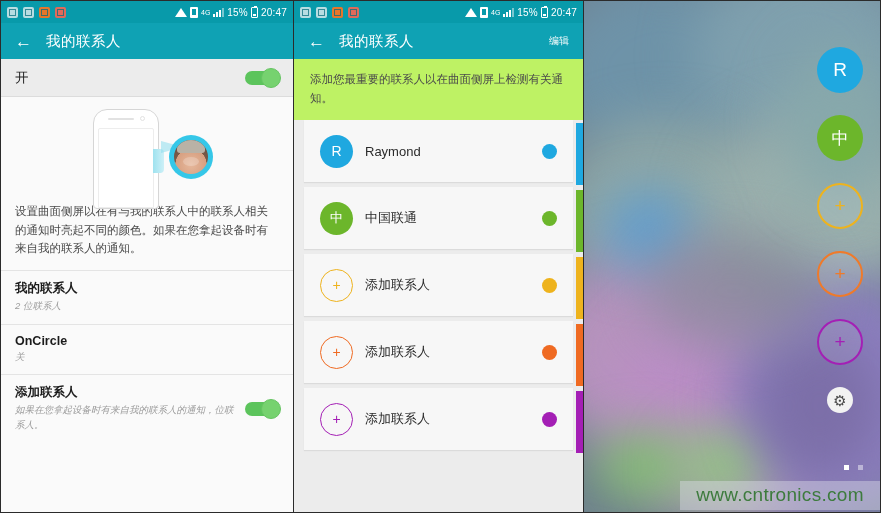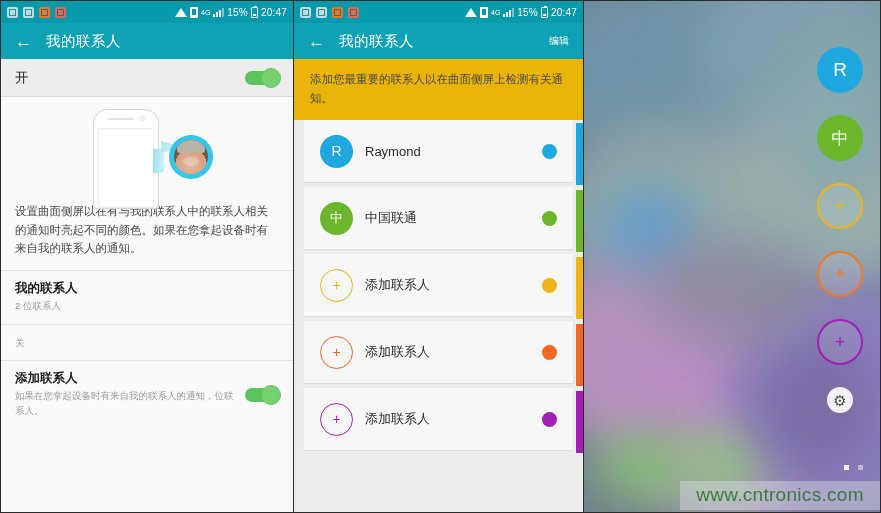--- a/index.html
+++ b/index.html
@@ -147,26 +147,26 @@
   }
 
   
   .srow {
     padding: 9px 14px 10px 14px; background: #fafafa;
     border-top: 1px solid #e4e4e4; position: relative;
     display: flex; align-items: center;
   }
   .srow-texts { flex: 1; min-width: 0; padding-right: 8px; }
   .srow-title { font-size: 12.5px; color: #1c1c1c; font-weight: bold; }
-  .srow-sub { font-size: 9.5px; color: #9b9b9b; margin-top: 2px; line-height: 1.55; }
+  .srow-sub { font-size: 9.5px; color: #9b9b9b; margin-top: 2px; line-height: 1.55; font-style: italic; }
   .srow .toggle { margin-left: 0; flex: none; }
 
   
   .contacts-desc {
-    padding: 11px 16px 13px 16px; background: #eab308;
+    padding: 11px 16px 13px 16px; background: #bef264;
     font-size: 11.5px; line-height: 1.62; color: #4b4b4b;
   }
   .clist { padding: 0 10px; }
   .crow {
     background: #f7f7f7; height: 62px; margin-bottom: 5px;
     display: flex; align-items: center; padding: 0 16px;
     box-shadow: 0 1px 1px rgba(0,0,0,.07);
   }
   .cavatar {
     width: 33px; height: 33px; border-radius: 50%;
@@ -266,20 +266,21 @@
 
     <div class="srow">
       <div class="srow-texts">
         <div class="srow-title">我的联系人</div>
         <div class="srow-sub">2 位联系人</div>
       </div>
     </div>
 
     <div class="srow">
       <div class="srow-texts">
+        <div class="srow-title">OnCircle</div>
         <div class="srow-sub">关</div>
       </div>
     </div>
 
     <div class="srow">
       <div class="srow-texts">
         <div class="srow-title">添加联系人</div>
         <div class="srow-sub">如果在您拿起设备时有来自我的联系人的通知，位联系人。</div>
       </div>
       <span class="toggle">

